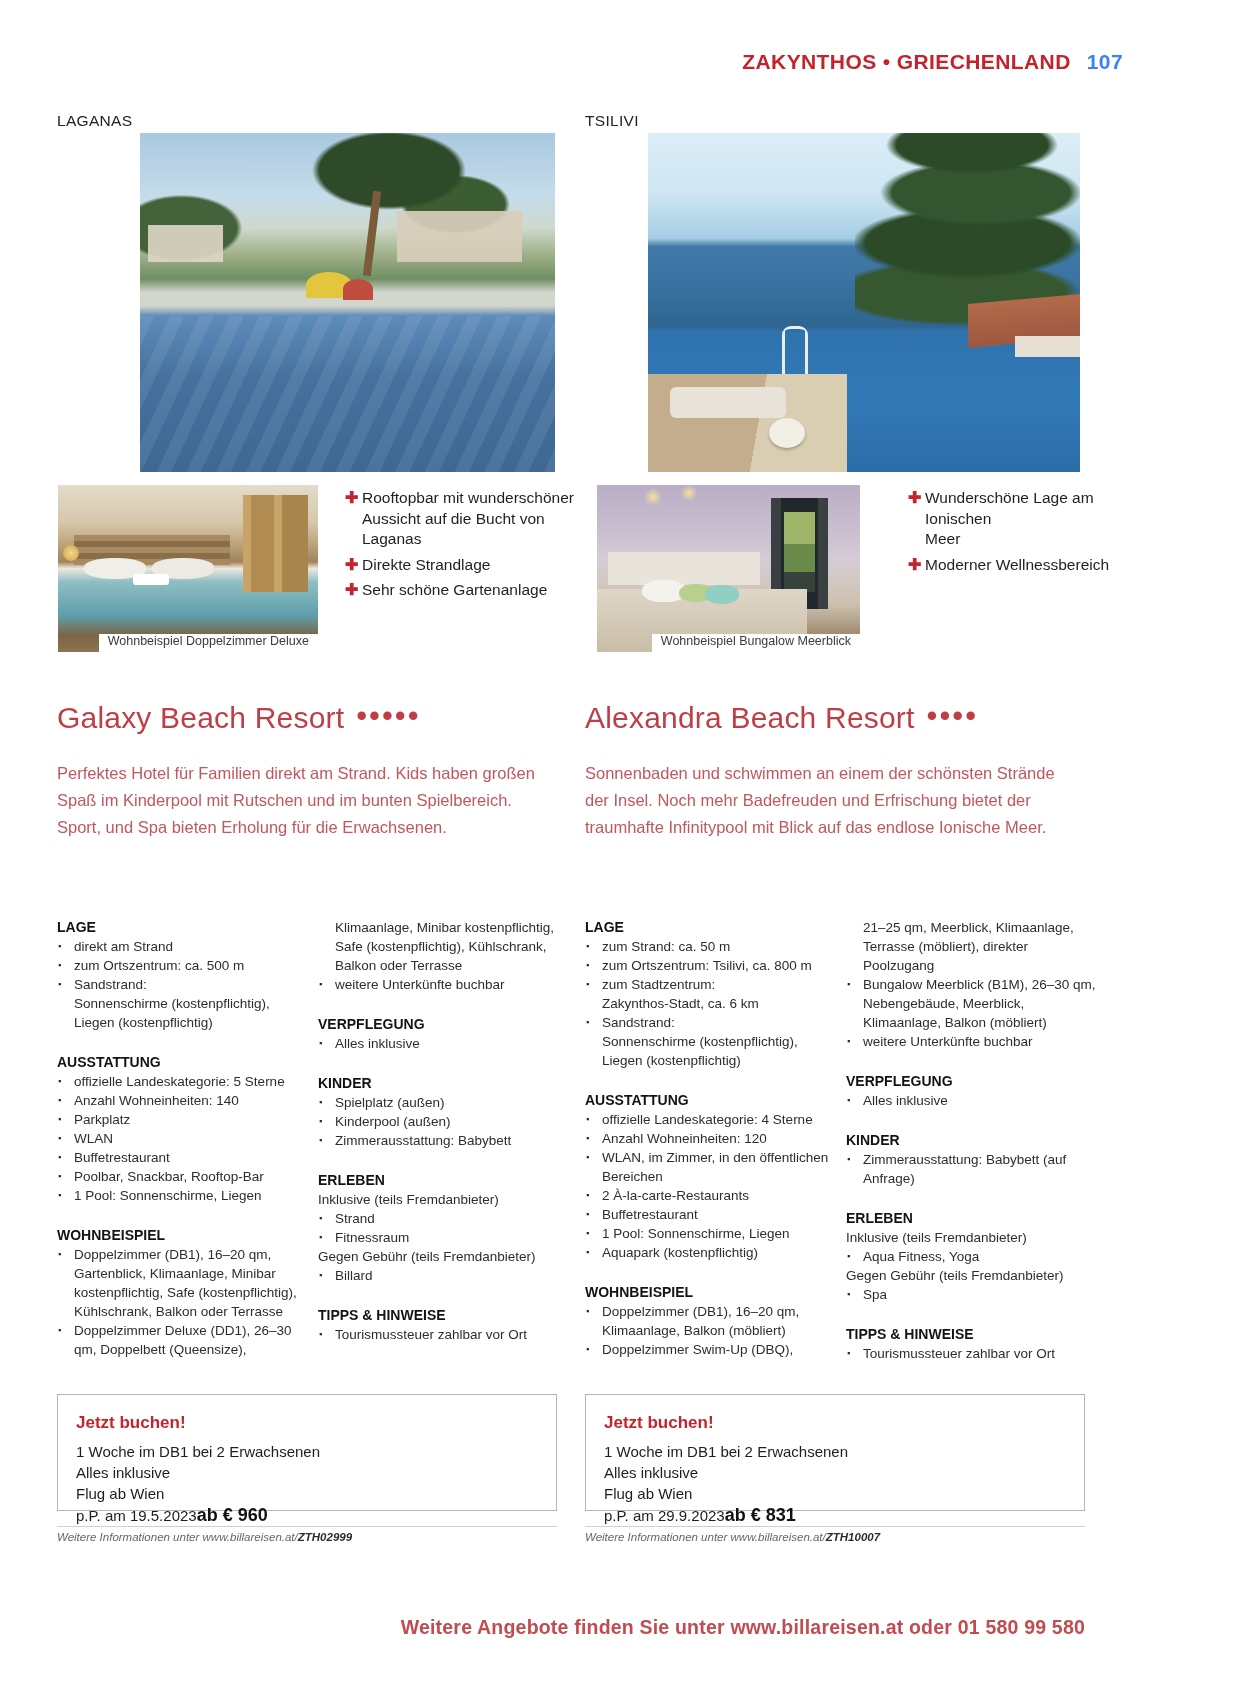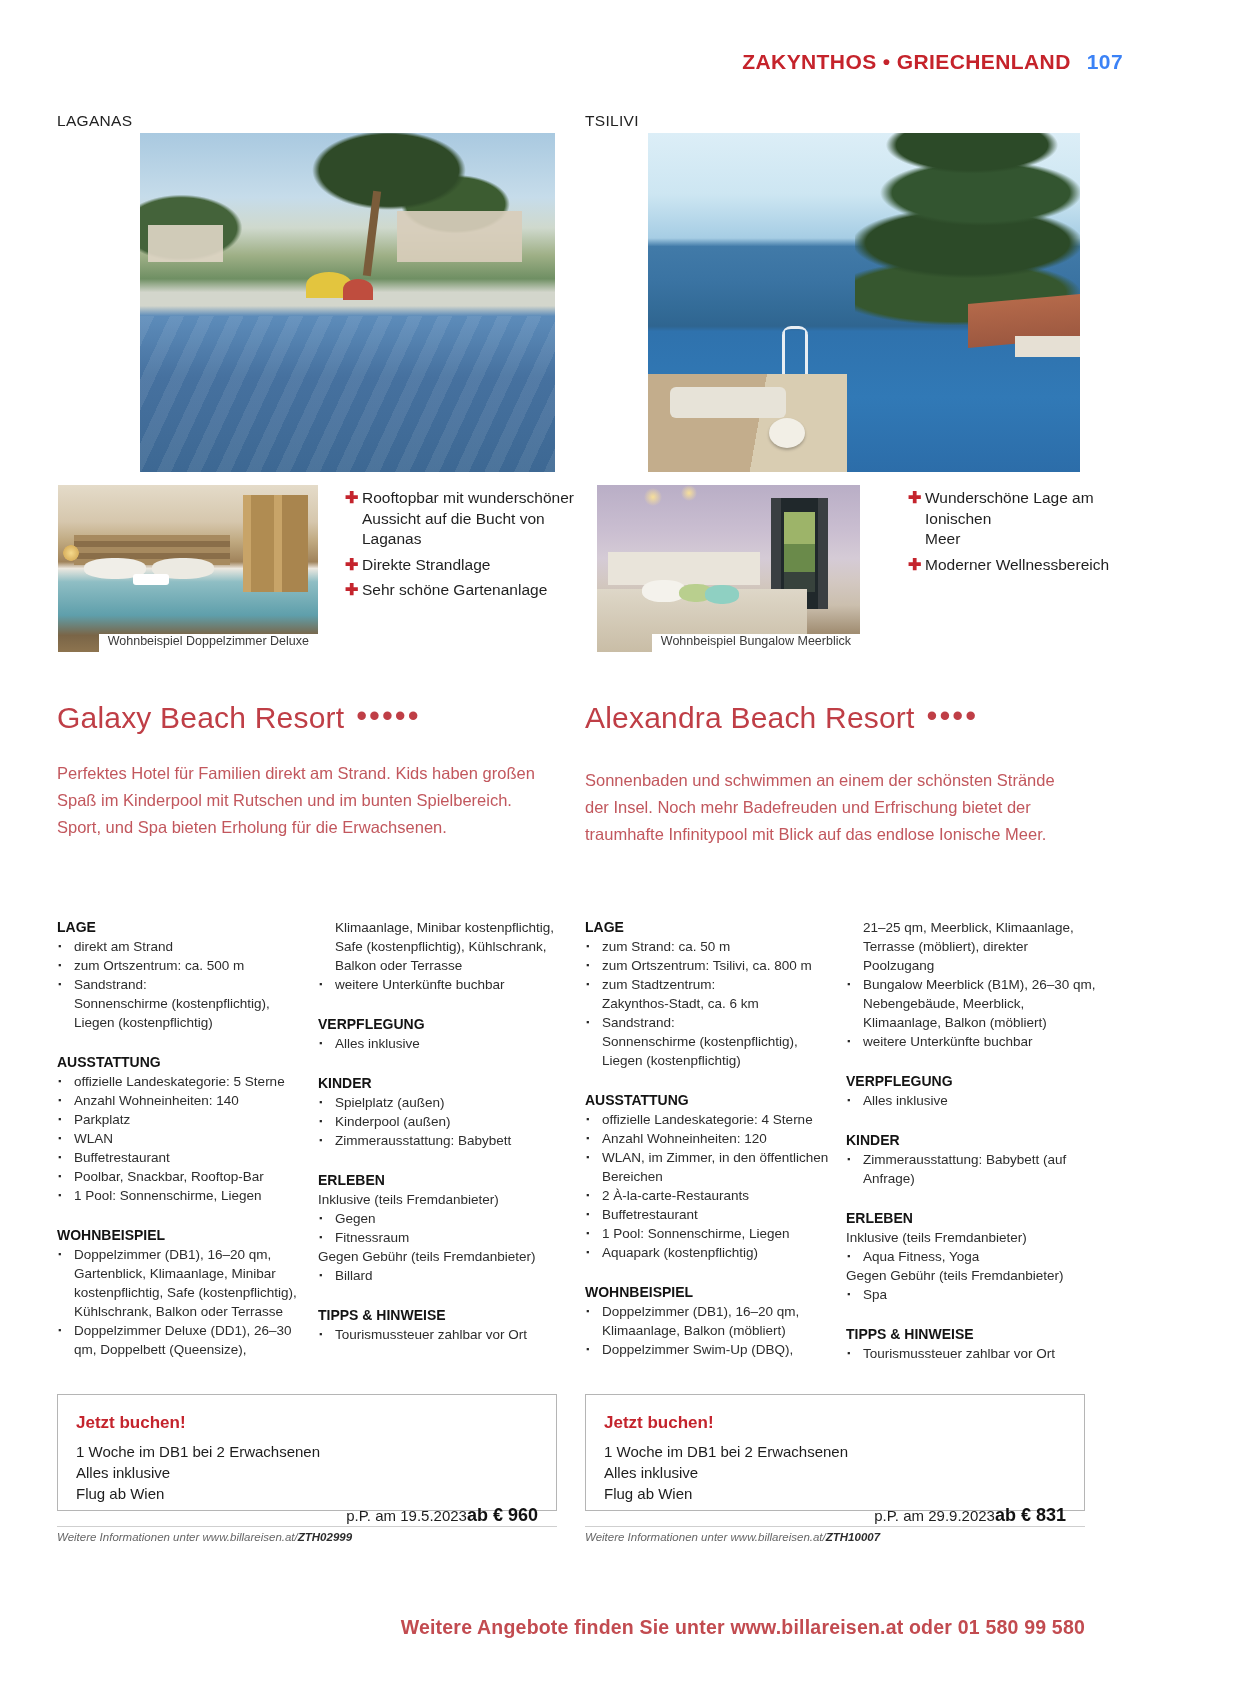--- a/index.html
+++ b/index.html
@@ -86,40 +86,40 @@
   .plus-icon{color:#c4242d;font-weight:700;font-size:16px;line-height:20px;width:17px;flex:0 0 17px;}
   .plus-icon::before{content:"✚";}
   .hl-text{font-size:15.5px;line-height:20.5px;color:#1f1f1f;white-space:pre-line;}
 
   
   .hotel-title{position:absolute;top:700px;font-size:30px;color:#bf3e46;letter-spacing:.2px;}
   .title-left{left:57px;} .title-right{left:585px;}
   .title-dots{font-size:31px;letter-spacing:2px;margin-left:12px;position:relative;top:-2px;}
   .hotel-desc{position:absolute;top:760px;width:520px;font-size:16.5px;line-height:27px;
     color:#c2575d;white-space:pre-line;}
-  .desc-left{left:57px;} .desc-right{left:585px;margin-top:7px;}
+  .desc-left{left:57px;} .desc-right{left:585px;}
 
   
   .details{position:absolute;top:918px;display:flex;gap:9px;}
   .details-left{left:57px;} .details-right{left:585px;}
   .detail-col{width:252px;}
   .dl{font-size:13.5px;line-height:19px;color:#2d2d2d;}
   .dl-h{font-weight:700;color:#131313;font-size:14px;margin-top:21px;}
   .detail-col .dl-h:first-child{margin-top:0;}
   .dl-b{position:relative;padding-left:17px;}
   .dl-b::before{content:"▪";position:absolute;left:1px;top:0;font-size:9px;color:#222;}
   .dl-c{padding-left:17px;}
 
   
   .booking{position:absolute;top:1378px;width:500px;height:117px;box-sizing:border-box;
     border:1px solid #b5b5b5;background:#fff;padding:18px 18px 12px;margin-top:16px;}
   .booking-left{left:57px;} .booking-right{left:585px;}
   .booking-cta{color:#c4242d;font-weight:700;font-size:17px;margin-bottom:8px;}
   .booking-line{font-size:15px;line-height:21px;color:#1d1d1d;}
-  .booking-row{display:flex;justify-content:flex-end;align-items:baseline;margin-top:1px;}
+  .booking-row{display:flex;justify-content:flex-start;align-items:baseline;margin-top:1px;}
   .booking-date{font-size:15px;color:#1d1d1d;}
   .booking-price{font-size:18px;font-weight:700;color:#111;}
   .booking-info{position:absolute;top:1526px;width:500px;border-top:1px solid #cfcfcf;
     padding-top:4px;font-size:11.5px;color:#666;font-style:italic;}
   .info-left{left:57px;} .info-right{left:585px;}
   .info-code{font-weight:700;color:#2c2c2c;}
 
   
   .footer{position:absolute;left:57px;top:1616px;width:1028px;text-align:right;
     font-size:19.5px;font-weight:700;color:#c24b50;letter-spacing:.2px;}
@@ -202,21 +202,21 @@
         <div class="dl dl-c">Klimaanlage, Minibar kostenpflichtig, Safe (kostenpflichtig), Kühlschrank, Balkon oder Terrasse</div>
         <div class="dl dl-b">weitere Unterkünfte buchbar</div>
         <div class="dl dl-h">VERPFLEGUNG</div>
         <div class="dl dl-b">Alles inklusive</div>
         <div class="dl dl-h">KINDER</div>
         <div class="dl dl-b">Spielplatz (außen)</div>
         <div class="dl dl-b">Kinderpool (außen)</div>
         <div class="dl dl-b">Zimmerausstattung: Babybett</div>
         <div class="dl dl-h">ERLEBEN</div>
         <div class="dl dl-p">Inklusive (teils Fremdanbieter)</div>
-        <div class="dl dl-b">Gegen</div>
+        <div class="dl dl-b">Strand</div>
         <div class="dl dl-b">Fitnessraum</div>
         <div class="dl dl-p">Gegen Gebühr (teils Fremdanbieter)</div>
         <div class="dl dl-b">Billard</div>
         <div class="dl dl-h">TIPPS &amp; HINWEISE</div>
         <div class="dl dl-b">Tourismussteuer zahlbar vor Ort</div>
       </div>
   </div>
 
   <div class="booking booking-left">
     <div class="booking-cta">Jetzt buchen!</div>

